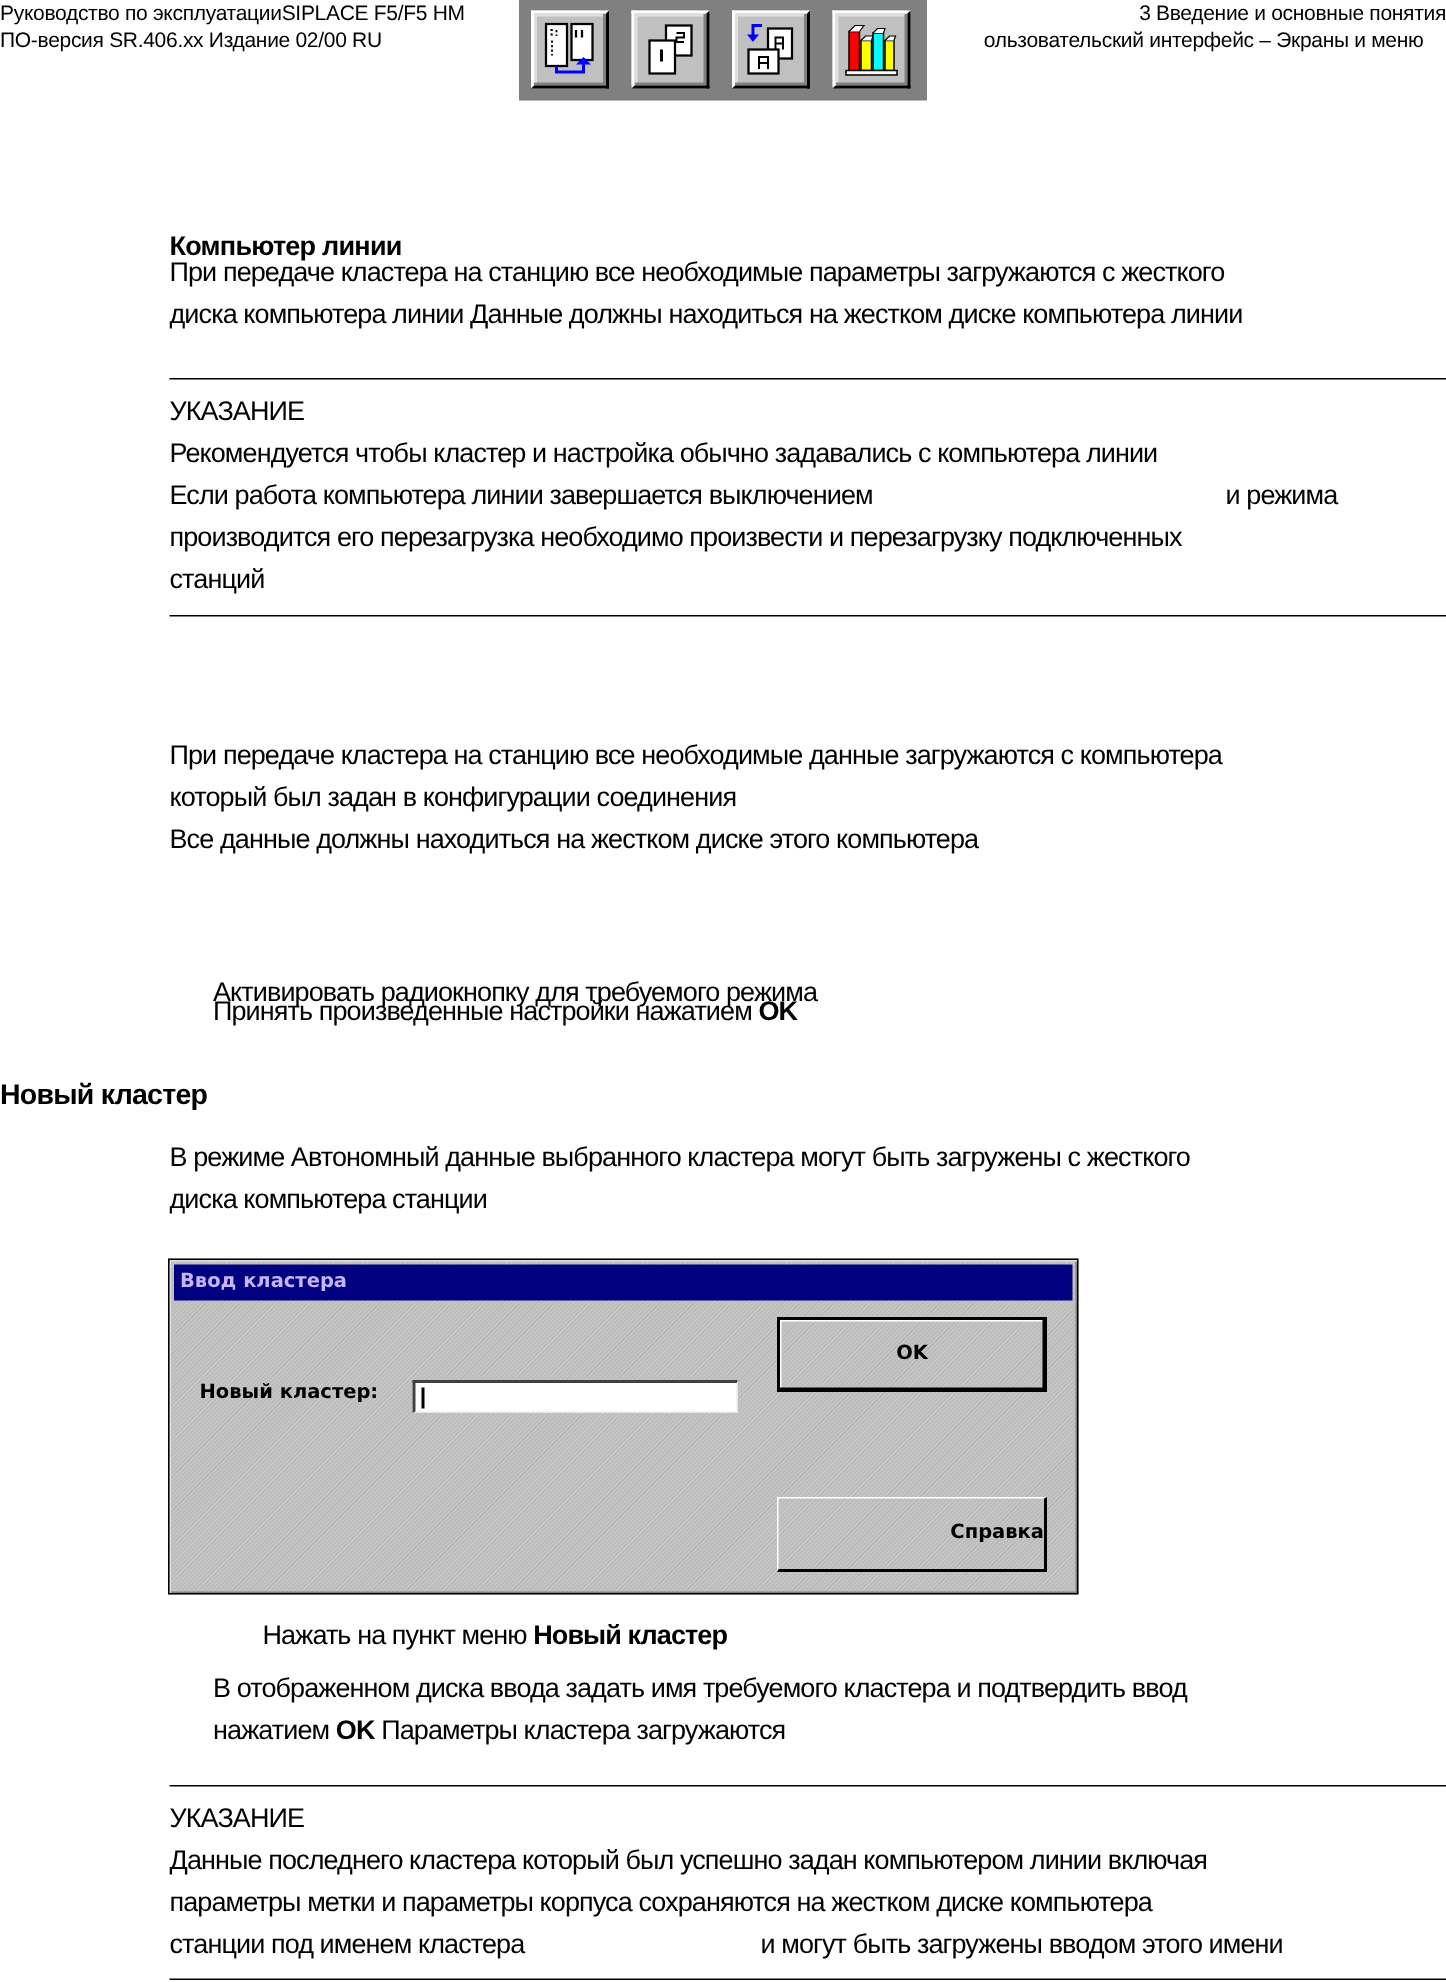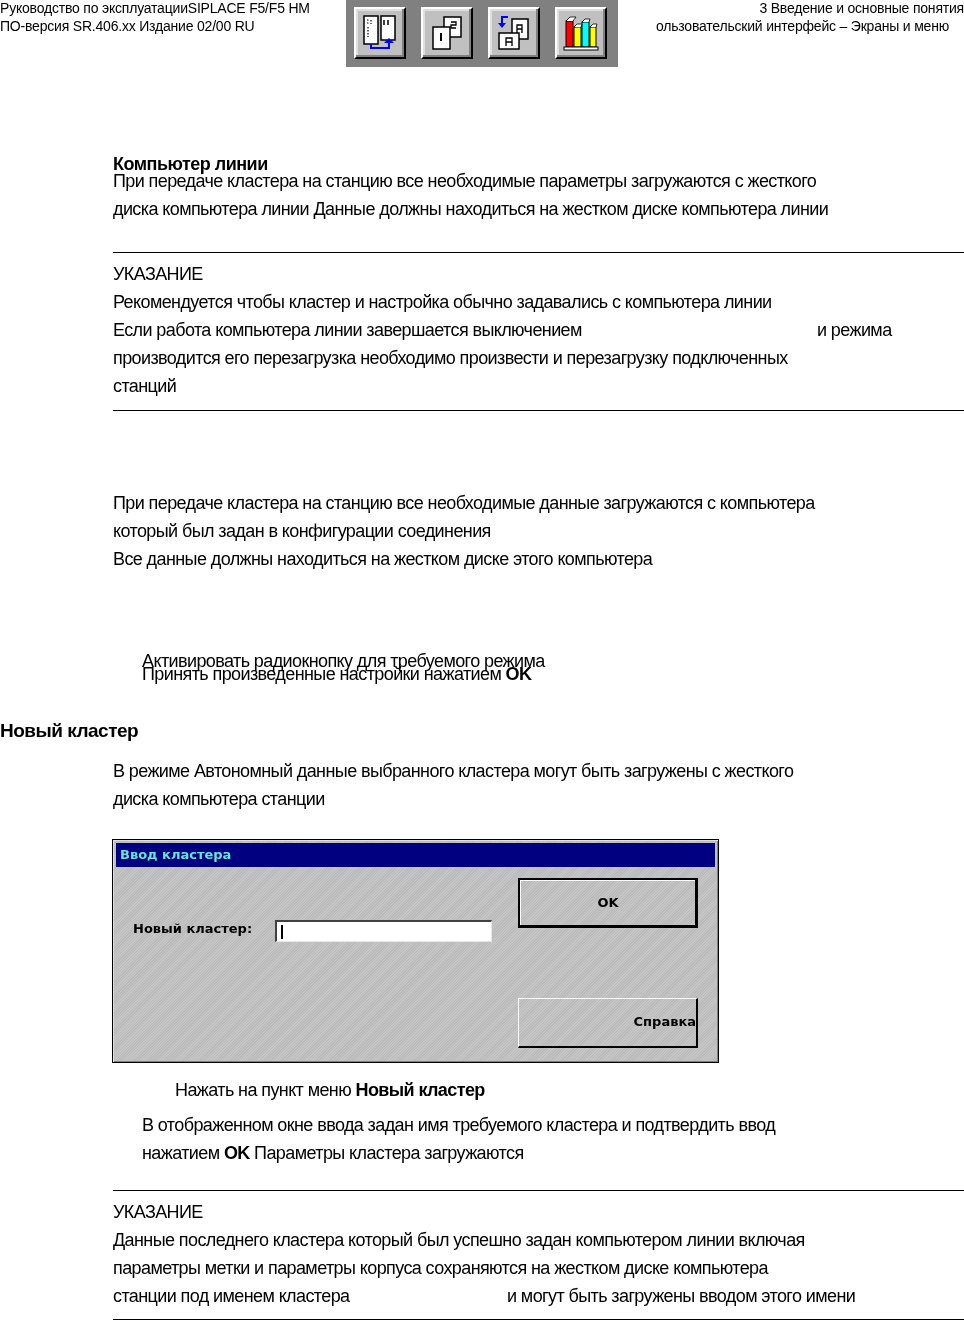--- a/index.html
+++ b/index.html
@@ -32,21 +32,21 @@
   
   .dialog {
     position: absolute; left: 112px; top: 839px; width: 607px; height: 224px;
     box-sizing: border-box; border: 1px solid #000;
     background-color: #c0c0c0;
     background-image: repeating-linear-gradient(135deg, #c6c6c6 0 1px, #bababa 1px 2px);
     box-shadow: inset 1px 1px 0 #dfdfdf, inset -1px -1px 0 #808080;
   }
   .titlebar {
     position: absolute; left: 3px; top: 3px; right: 3px; height: 24px;
-    background: #000080; color: #5eead4; font-family: "DejaVu Sans", sans-serif;
+    background: #000080; color: #c4b5fd; font-family: "DejaVu Sans", sans-serif;
     font-size: 13px; font-weight: bold; line-height: 24px; padding-left: 4px;
   }
   .dlg-label {
     position: absolute; left: 20px; top: 81px; font-family: "DejaVu Sans", sans-serif;
     font-weight: bold; font-size: 13px; color: #000;
   }
   .dlg-input {
     position: absolute; left: 162px; top: 80px; width: 217px; height: 22px;
     box-sizing: border-box; background: #fff;
     border-top: 2px solid #404040; border-left: 2px solid #404040;
@@ -142,21 +142,21 @@
 <div class="dialog">
   <div class="titlebar">Ввод кластера</div>
   <div class="dlg-label">Новый кластер:</div>
   <input class="dlg-input" type="text" value="" style="">
   <div class="caret"></div>
   <div class="dlg-btn default" style="top:38px;">OK</div>
   <div class="dlg-btn" style="top:158px;text-align:right;">Справка</div>
 </div>
 
 <div class="abs body-text" style="left:142px;top:1076px;margin-left:33px;"><span>Нажать на пункт меню </span><b>Новый кластер</b></div>
-<div class="abs body-text" style="left:142px;top:1111px;">В отображенном окне ввода задан имя требуемого кластера и подтвердить ввод</div>
+<div class="abs body-text" style="left:142px;top:1111px;">В отображенном диска ввода задать имя требуемого кластера и подтвердить ввод</div>
 <div class="abs body-text" style="left:142px;top:1139px;"><span>нажатием </span><b>OK</b><span>  Параметры кластера загружаются</span></div>
 
 <div class="rule" style="left:113px;top:1190px;width:851px;"></div>
 <div class="abs body-text" style="left:113px;top:1198px;">УКАЗАНИЕ</div>
 <div class="abs body-text" style="left:113px;top:1226px;">Данные последнего кластера  который был успешно задан компьютером линии  включая</div>
 <div class="abs body-text" style="left:113px;top:1254px;">параметры метки и параметры корпуса  сохраняются на жестком диске компьютера</div>
 <div class="abs body-text" style="left:113px;top:1282px;">станции под именем кластера</div>
 <div class="abs body-text" style="left:507px;top:1282px;">и могут быть загружены вводом этого имени</div>
 <div class="rule" style="left:113px;top:1319px;width:851px;"></div>
 

